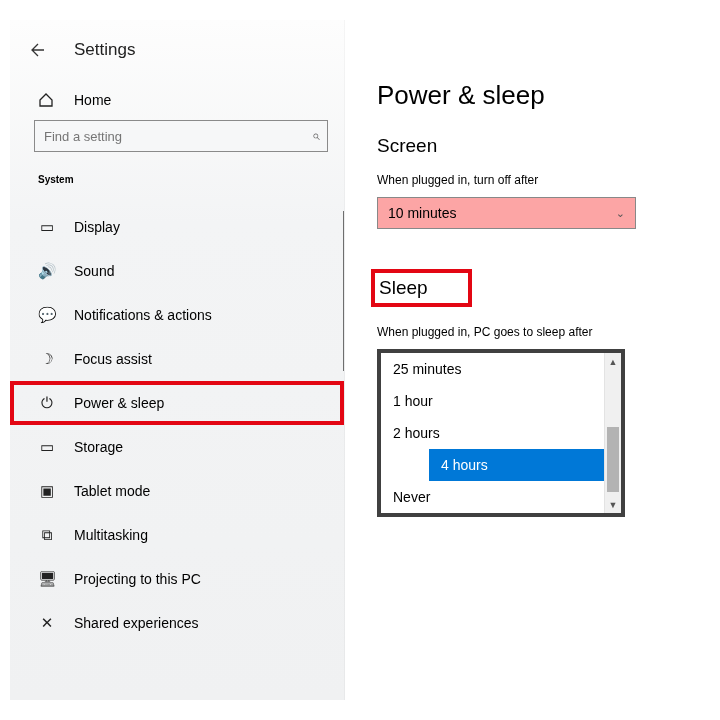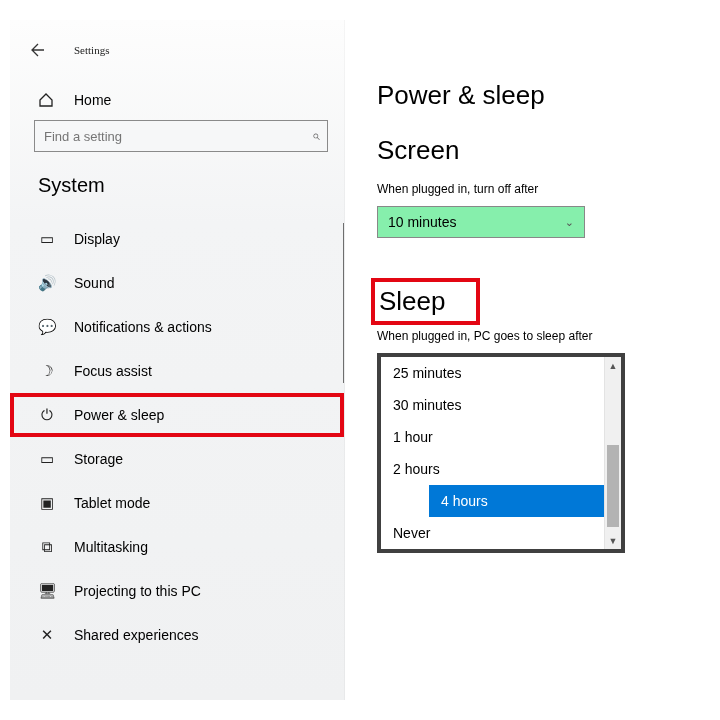--- a/index.html
+++ b/index.html
@@ -29,23 +29,22 @@
     padding: 0 14px 14px 14px;
   }
   .back-btn {
     width: 24px; height: 24px;
     display:inline-flex;align-items:center;justify-content:center;
     font-size:16px; cursor:pointer;
     color:#333;
   }
   .app-title {
     margin-left: 26px;
-    font-size: 11px;
+    font-size: 17px;
     color:#222;
-    font-family:Liberation Serif, serif;
   }
   .home-row {
     display:flex; align-items:center;
     padding: 16px 16px 12px 28px;
     gap: 18px;
     cursor: pointer;
   }
   .home-row .icon, .nav-item .icon {
     width: 18px; text-align:center;
     font-size:15px;
@@ -65,22 +64,22 @@
     position: relative;
   }
   .search-container { position:relative; }
   .search-icon {
     position:absolute; right: 8px; top: 7px;
     font-size: 14px; color:#666; pointer-events:none;
     transform: scaleX(-1);
   }
   .section-hdr {
     padding: 22px 16px 8px 28px;
-    font-weight: 400;
-    font-size: 20px;
+    font-weight: 700;
+    font-size: 10px;
   }
   .nav {
     margin-top: 12px;
     position: relative;
   }
   .nav-scroll-line {
     position:absolute; right: 0; top: 6px; bottom: 6px;
     width:1px; background:#6e6e6e;
     height: 160px;
   }
@@ -98,48 +97,48 @@
   .main {
     flex:1;
     padding: 60px 0 0 32px;
   }
   .page-title {
     font-size: 26px;
     font-weight: 400;
     margin-bottom: 24px;
   }
   .sub-hdr {
-    font-size: 26px;
+    font-size: 19px;
     font-weight: 400;
     margin-bottom: 16px;
   }
   .label {
     font-size: 12px;
     margin-bottom: 10px;
   }
   .select {
-    width: 208px;
+    width: 259px;
     height: 32px;
     border: 1px solid #888;
-    background:#86efac;
+    background:#fca5a5;
     display:flex; align-items:center;
     padding: 0 10px;
     justify-content: space-between;
     cursor:pointer;
     font-size: 14px;
   }
   .select .chev { font-size: 11px; color:#555; }
   .sleep-hdr-wrap {
     margin-top: 40px;
     display:inline-block;
     border: 4px solid #e30613;
-    padding: 4px 30px 4px 4px;
+    padding: 4px 40px 4px 4px;
     margin-left: -6px;
   }
-  .sleep-label { margin-top: 4px; }
+  .sleep-label { margin-top: 18px; }
   .listbox {
     margin-top: 8px;
     width: 248px;
     border: 4px solid #404040;
     background:#fff;
     position: relative;
   }
   .list-inner {
     max-height: 296px;
     overflow: hidden;
@@ -271,21 +270,20 @@
     <div class="sleep-hdr-wrap">
       <h2 class="sub-hdr" style="margin:0">Sleep</h2>
     </div>
 
     <div class="label sleep-label">When plugged in, PC goes to sleep after</div>
 
     <div class="listbox">
       <div class="list-inner">
 
       <div class="option">25 minutes</div>
-          <div class="option">30 minutes</div>
           <div class="option">1 hour</div>
           <div class="option">2 hours</div>
           <div class="option selected">4 hours</div>
           <div class="option">Never</div>
         </div>
       <div class="list-scroll">
         <div class="arrow">▲</div>
         <div class="track">
           <div class="thumb"></div>
         </div>

